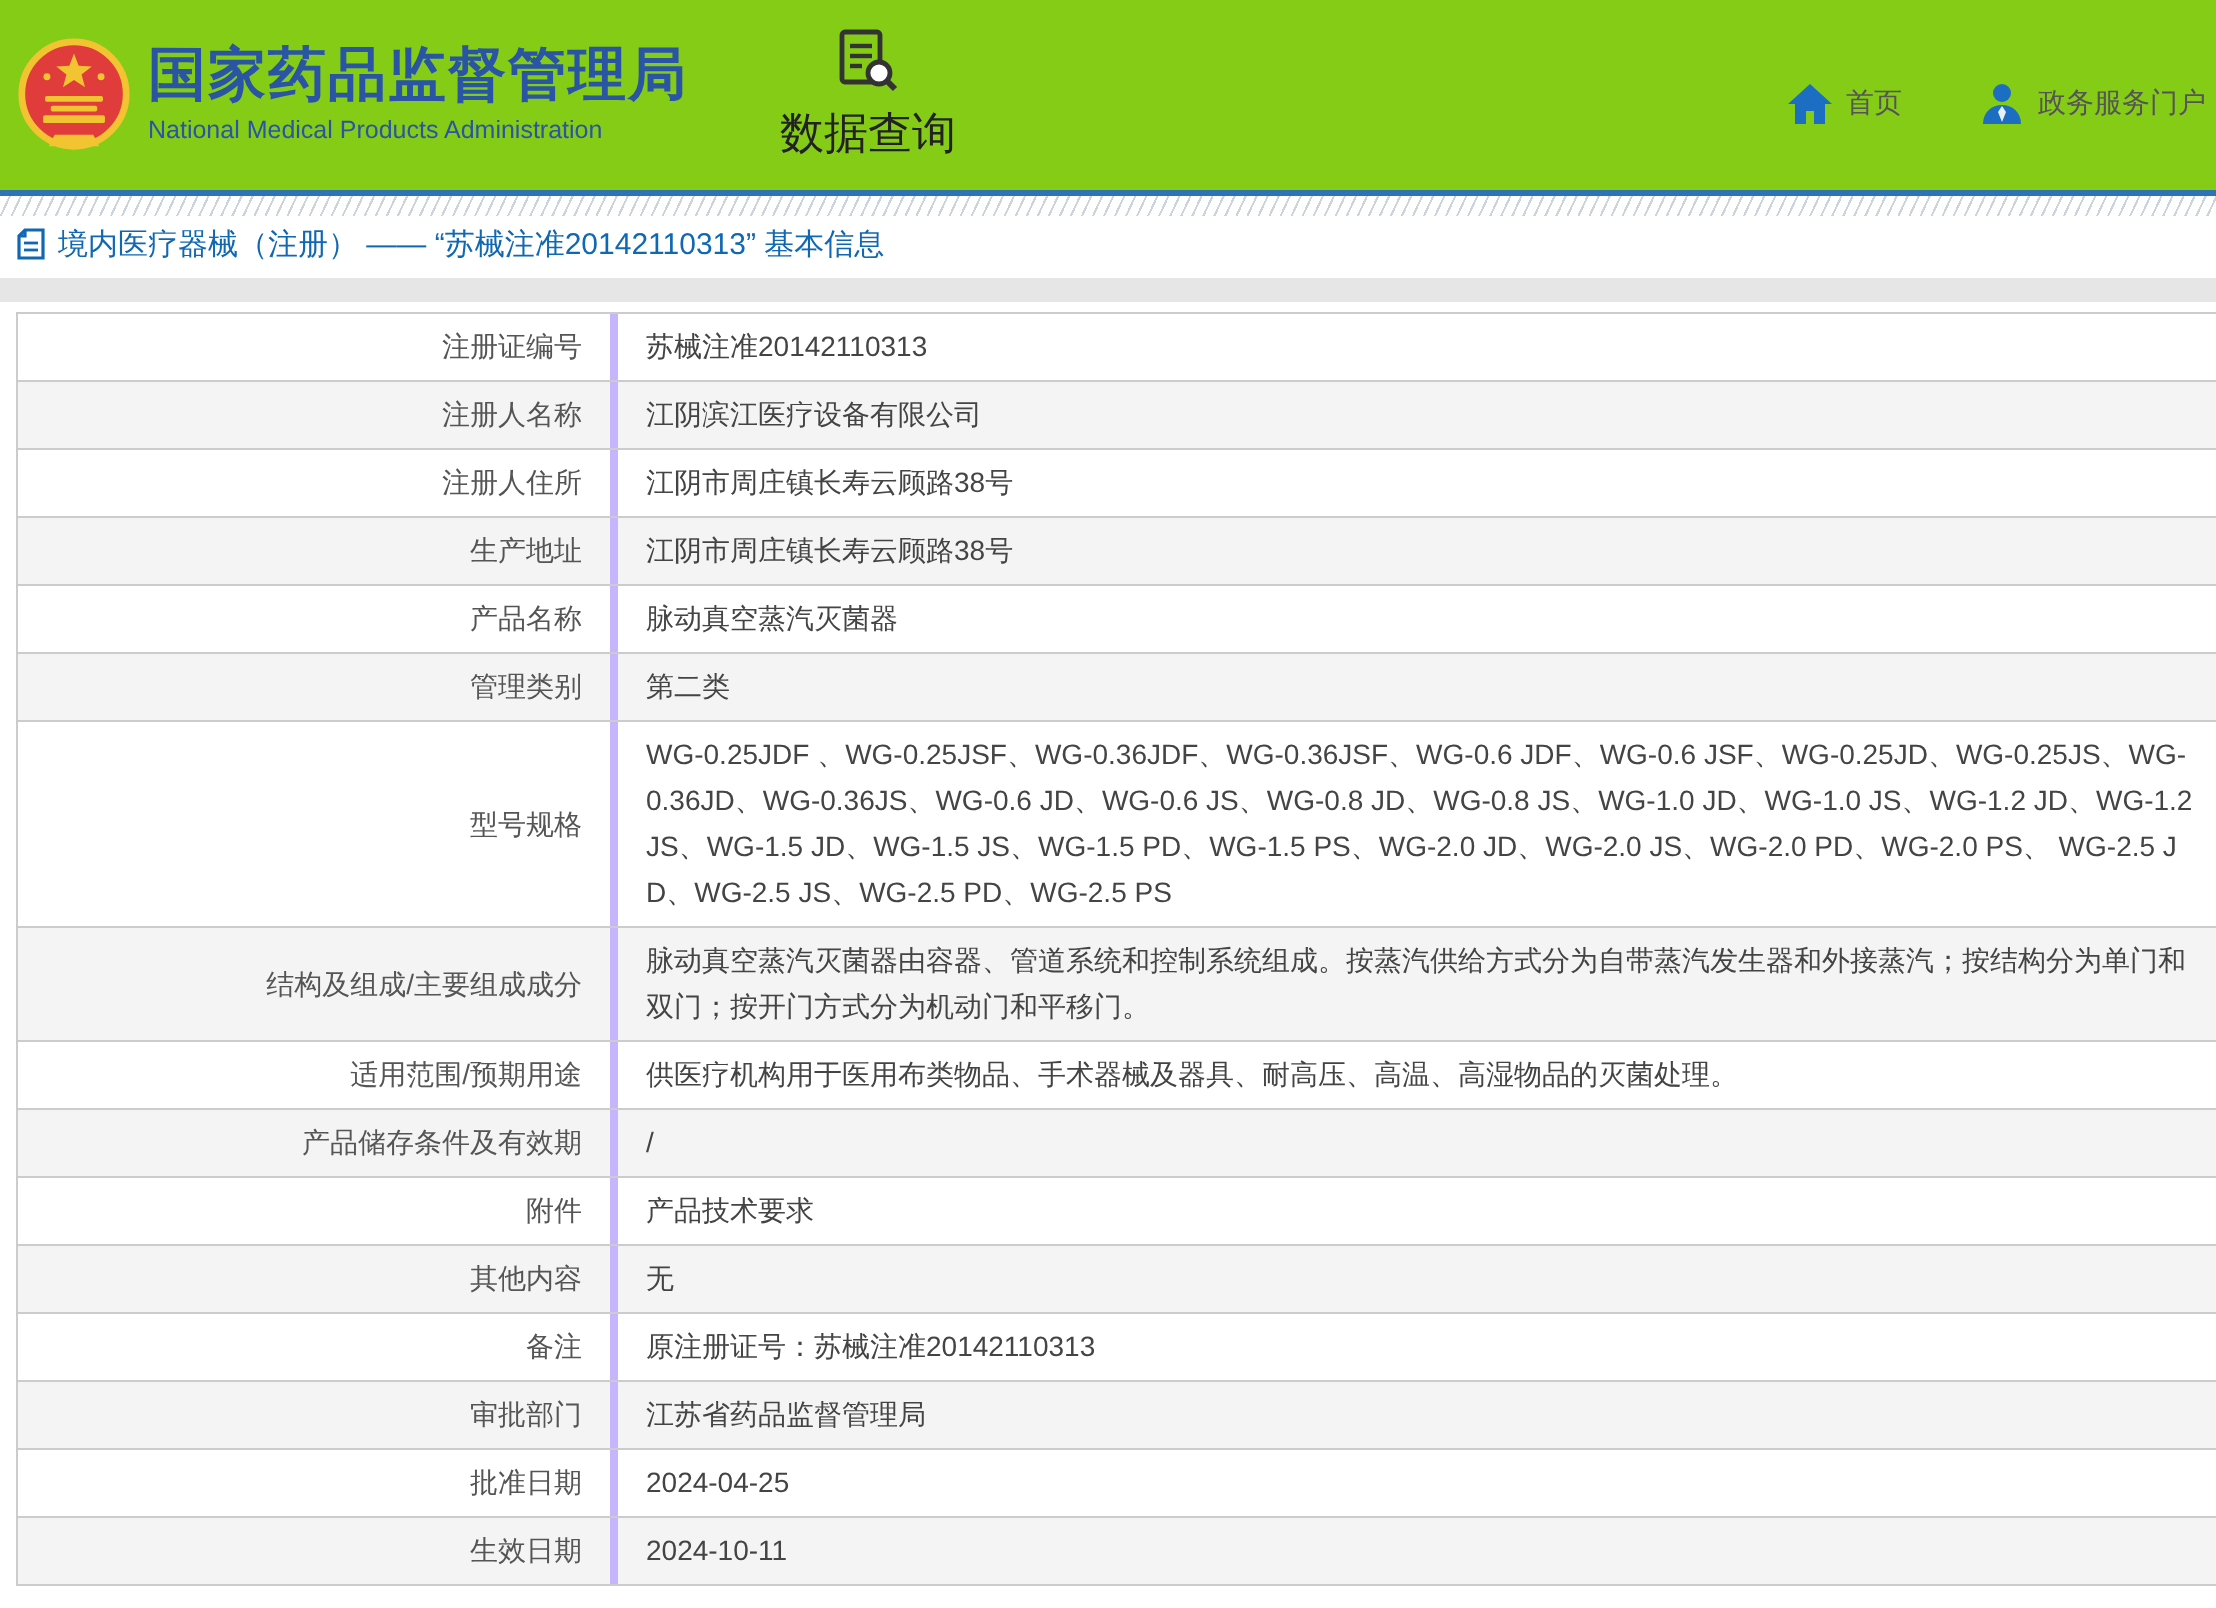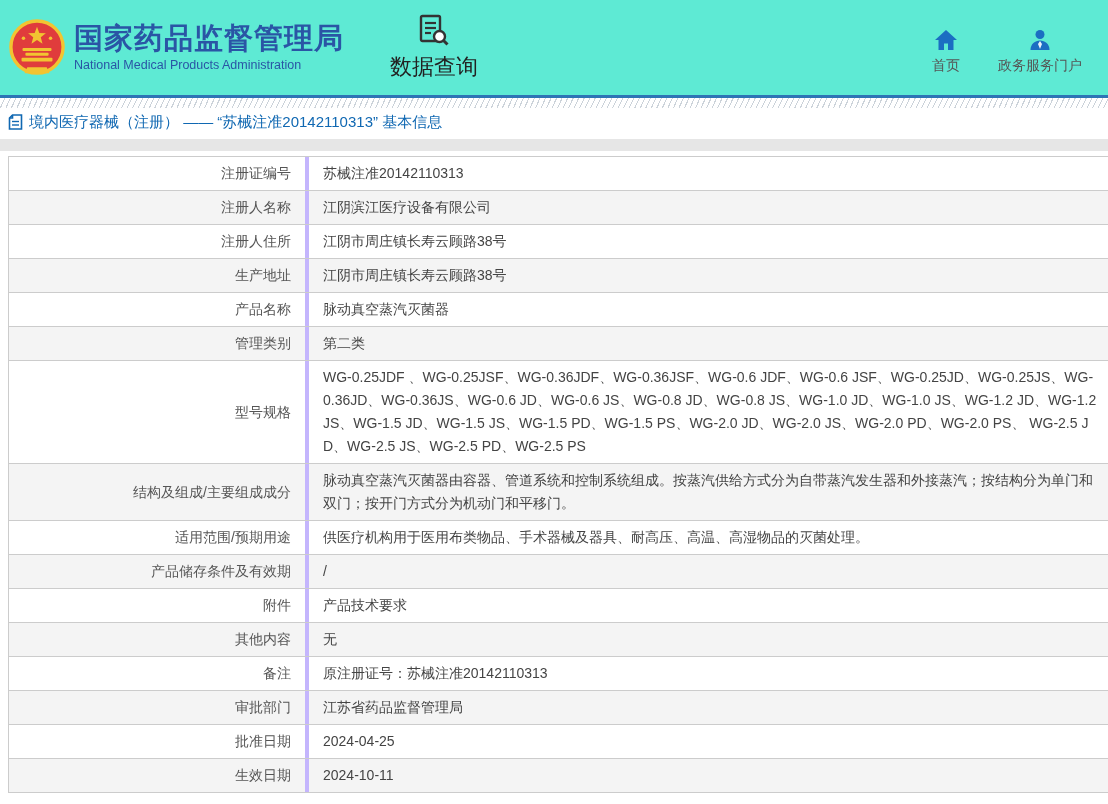--- a/index.html
+++ b/index.html
@@ -4,31 +4,31 @@
 <style>
   html,body{margin:0;padding:0;}
   body{
     width:1108px;height:804px;overflow:hidden;background:#ffffff;
     font-family:"Liberation Sans","DejaVu Sans",sans-serif;
     -webkit-font-smoothing:antialiased;
   }
   
   .header{
     height:95px;display:flex;align-items:center;
-    padding:0 26px 0 8px;box-sizing:border-box;background:#5eead4;
+    padding:0 5px 0 8px;box-sizing:border-box;background:#84cc16;
   }
   .brand{display:flex;align-items:center;gap:8px;cursor:pointer;}
   .emblem{width:58px;height:62px;flex:0 0 auto;}
   .brand-text{display:flex;flex-direction:column;line-height:1.1;}
   .brand-cn{font-size:29px;font-weight:bold;color:#2a55a5;letter-spacing:1px;}
   .brand-en{font-size:12.5px;color:#2a55a5;margin-top:4px;}
   .section-entry{display:flex;align-items:center;gap:6px;margin-left:46px;cursor:pointer;flex-direction:column;}
   .section-entry .label{font-size:22px;color:#222;}
   .header-nav{margin-left:auto;display:flex;gap:38px;align-items:flex-start;}
-  .nav-item{display:flex;flex-direction:column;align-items:center;gap:6px;cursor:pointer;padding-top:8px;}
+  .nav-item{display:flex;flex-direction:row;align-items:center;gap:6px;cursor:pointer;padding-top:8px;}
   .nav-item .nav-label{font-size:14px;color:#555;white-space:nowrap;}
   
   .blue-rule{height:3px;background:#2e74b5;}
   .stripe-band{
     height:10px;
     background:repeating-linear-gradient(115deg,#ffffff 0 4px,#ccd3da 4px 5px);
   }
   
   .crumb-bar{
     height:28px;display:flex;align-items:center;gap:6px;

